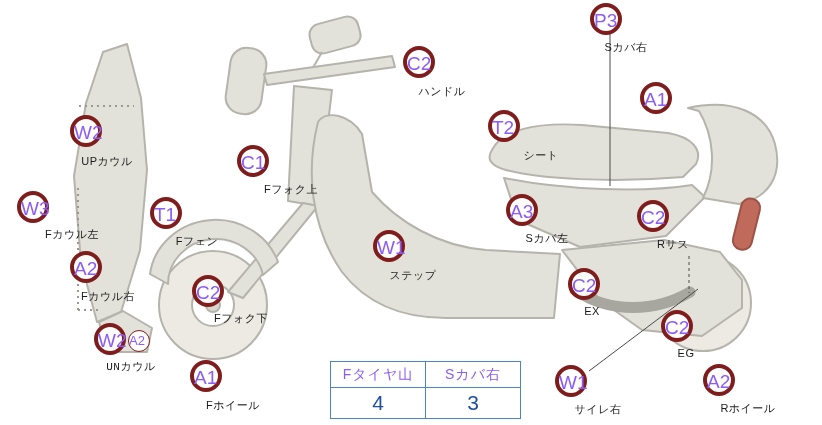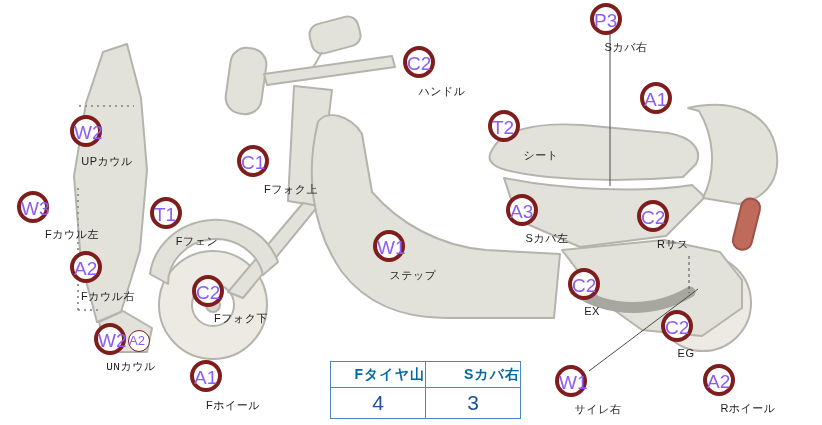--- a/index.html
+++ b/index.html
@@ -24,21 +24,21 @@
     font-size:11px; color:#1c1c1c; white-space:nowrap; letter-spacing:.5px;
   }
 
   .tire-table {
     position:absolute; left:330px; top:361px;
     border-collapse:collapse; background:#fff;
   }
   .tire-table th, .tire-table td {
     border:1px solid #4a86c6; width:95px; text-align:center; vertical-align:middle;
   }
-  .tire-table th { height:26px; font-size:14px; font-weight:bold; color:#0369a1; letter-spacing:1px;text-align:right; }
+  .tire-table th { height:26px; font-size:14px; font-weight:normal; color:#8b5cf6; letter-spacing:1px; }
   .tire-table td { height:31px; font-size:21px; color:#1e4fa0; }
 </style>
 </head>
 <body>
 
 <div class="stage">
 
   <svg width="822" height="425" viewBox="0 0 822 425">
 
     <g fill="#eceae3" stroke="#b5b4ac" stroke-width="2">

